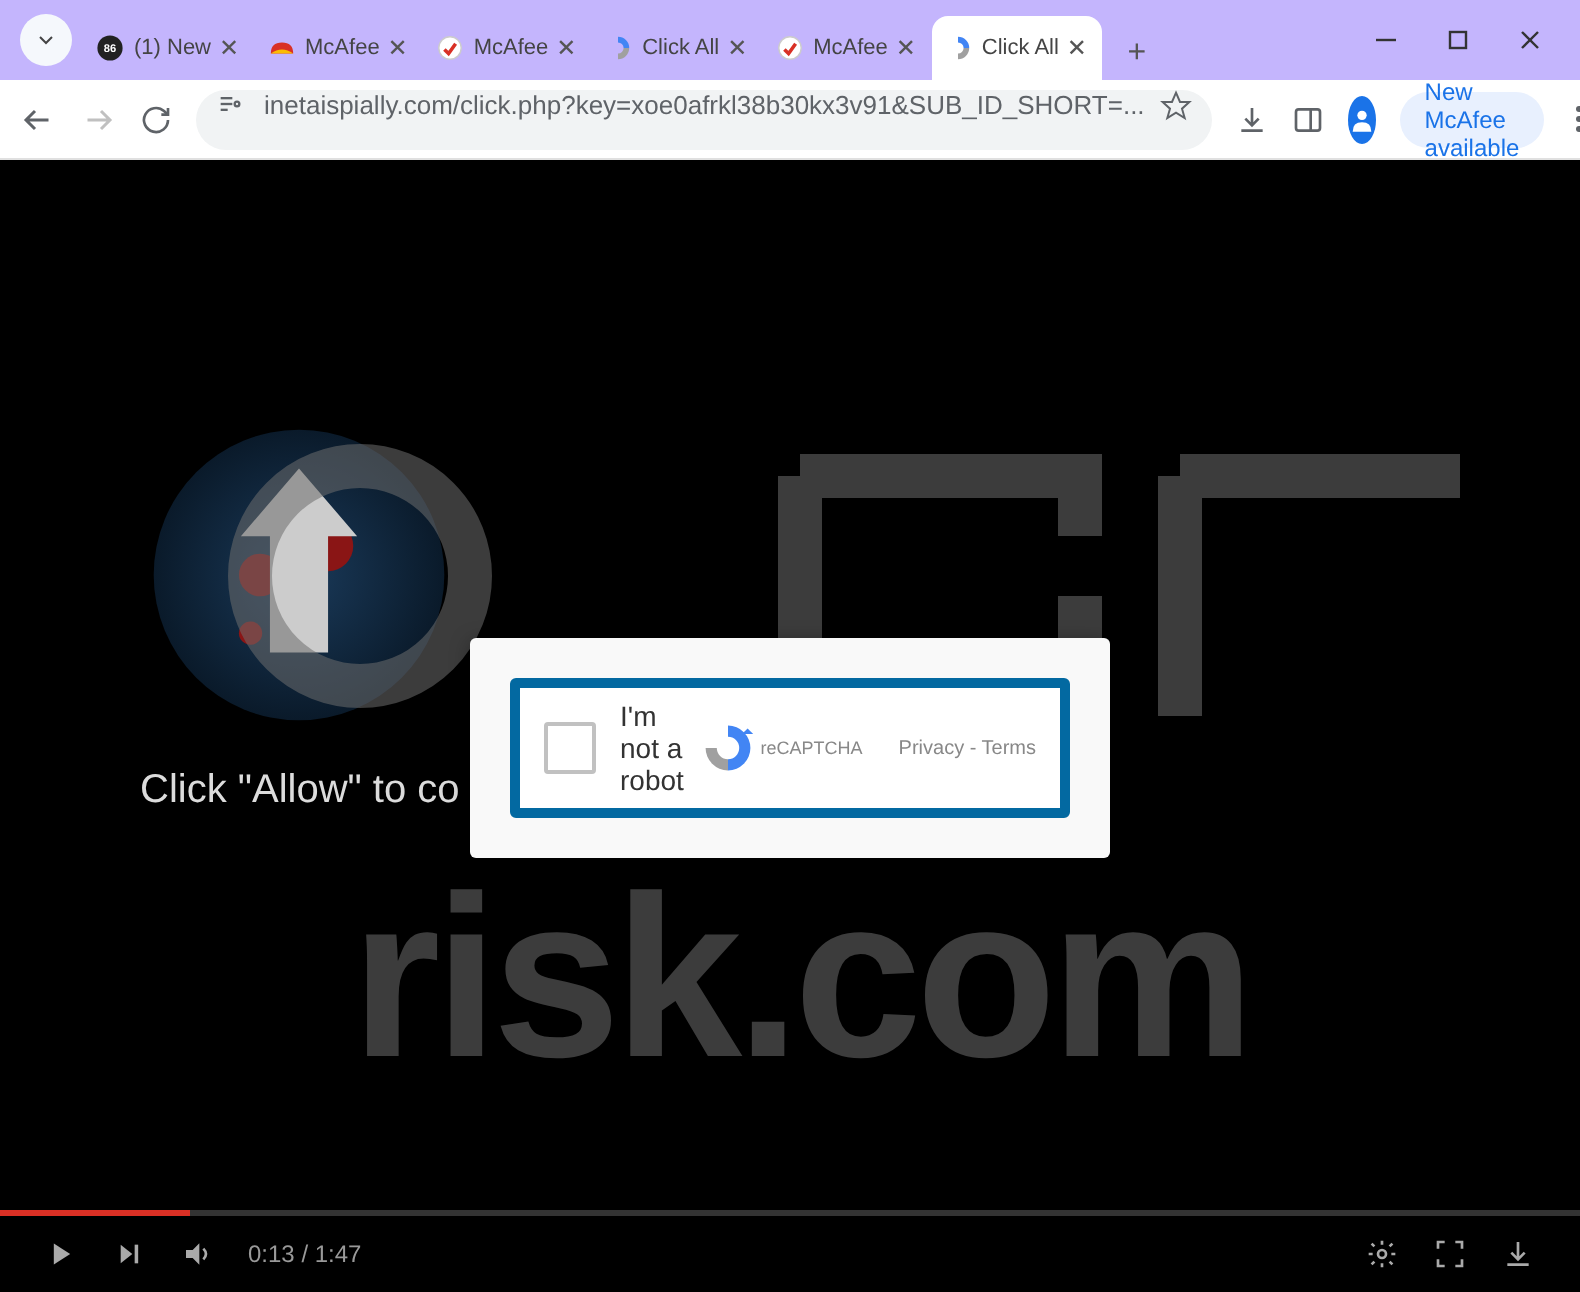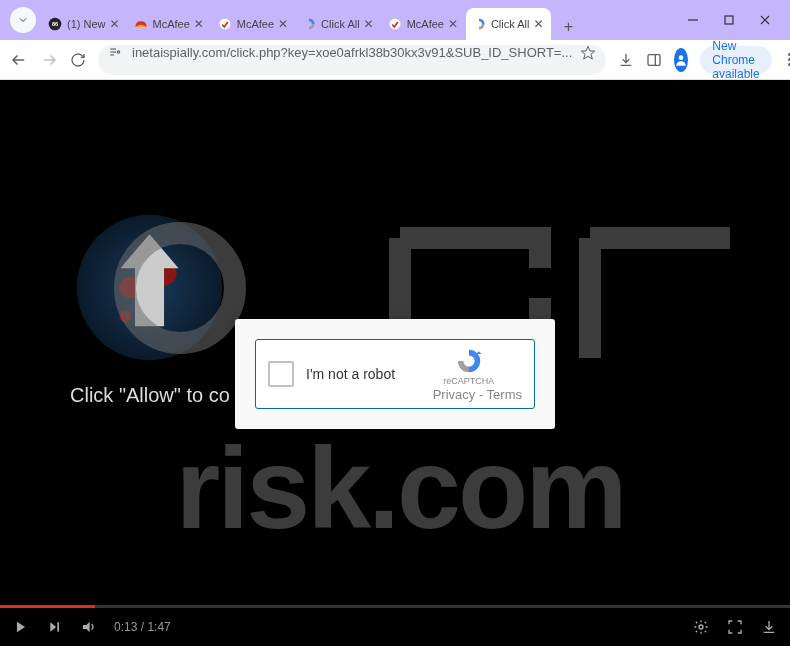--- a/index.html
+++ b/index.html
@@ -35,29 +35,29 @@
 
 
 .content { position: relative; height: 566px; background: #000; }
 .video-bg { position: absolute; inset: 0; background: #000; }
 .watermark { position: absolute; top: 150px; left: 50px; right: 50px; bottom: 80px; color: rgba(90,90,90,0.55); font-size: 110px; font-weight: bold; letter-spacing: -4px; display:flex; align-items:center; justify-content:flex-end; pointer-events:none; }
 .allow-txt { position: absolute; left: 70px; top: 300px; color: #dcdcdc; font-size: 20px; text-align: center; line-height: 1.5; }
 .arrow-circle { position: absolute; left: 72px; top: 130px; width: 155px; height: 155px; }
 
 
 .captcha-box { position: absolute; left: 50%; top: 50%; transform: translate(-50%, -40%); width: 320px; background: #f9f9f9; border-radius: 3px; box-shadow: 0 2px 10px rgba(0,0,0,0.35); padding: 20px; }
-.captcha-inner { height: 70px; border: 1px solid #0369a1; border-radius: 3px; background: #fff; display: flex; align-items: center; padding: 0 12px; }
+.captcha-inner { height: 70px; border: 5px solid #0369a1; border-radius: 3px; background: #fff; display: flex; align-items: center; padding: 0 12px; }
 .captcha-check { width: 26px; height: 26px; border: 2px solid #c1c1c1; border-radius: 2px; margin-right: 12px; }
 .captcha-label { font-size: 14px; color: #333; flex: 1; }
-.captcha-logo { display: flex; flex-direction: column; align-items: center; font-size: 9px; color: #888; gap: 1px; }
+.captcha-logo { display: flex; flex-direction: row; align-items: center; font-size: 9px; color: #888; gap: 1px; }
 .captcha-logo .rc { font-size: 9px; }
-.captcha-logo .links { font-size: 13px; margin-left: 17px; }
-
-
-.video-controls { position: absolute; bottom: 0; left: 0; right: 0; height: 38px; display: flex; align-items: center; padding: 0 12px; gap: 16px; color: #999; }
+.captcha-logo .links { font-size: 10px; margin-left: 17px; }
+
+
+.video-controls { position: absolute; bottom: 0; left: 0; right: 0; height: 38px; display: flex; align-items: center; padding: 0 22px; gap: 16px; color: #999; }
 .progress { position: absolute; bottom: 38px; left: 0; right: 0; height: 3px; background: #333; }
 .progress .fill { height: 100%; width: 12%; background: #d93025; }
 .vc-icon { width: 18px; height: 18px; display: flex; align-items: center; justify-content: center; }
 .vc-time { font-size: 12px; }
 .vc-spacer { flex: 1; }
 </style>
 </head>
 <body>
 
 <div class="titlebar">
@@ -177,21 +177,21 @@
         <line x1="14" y1="4" x2="14" y2="20"></line>
       </svg>
     </div>
   <div class="profile">
       <svg viewBox="0 0 24 24">
         <circle cx="12" cy="8" r="4" fill="#fff"></circle>
         <path d="M4 22 Q4 14 12 14 Q20 14 20 22 Z" fill="#fff"></path>
       </svg>
     </div>
   <div class="chrome-badge">
-      <span>New Chrome available</span>
+      <span>New McAfee available</span>
     </div>
   <div class="menu-dots">
       <span></span>
       <span></span>
       <span></span>
     </div>
 </div>
 
 <div class="content">
   <div class="video-bg"></div>

